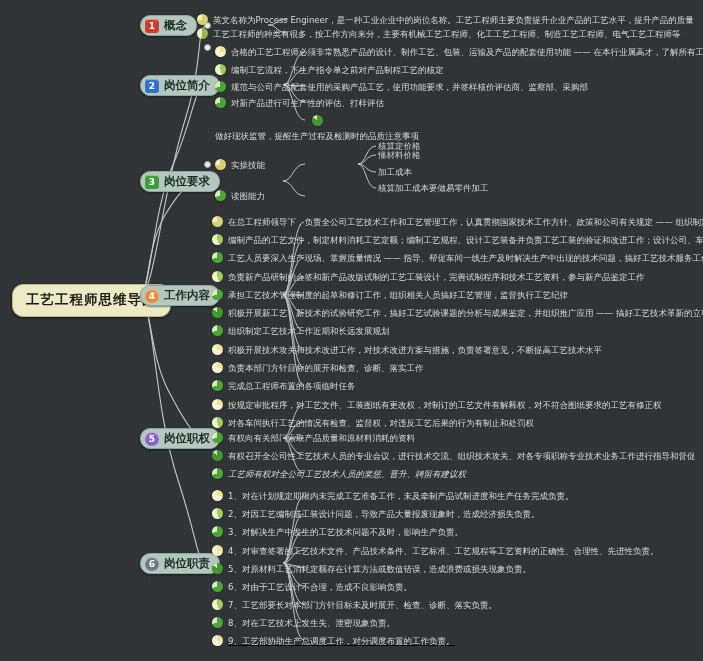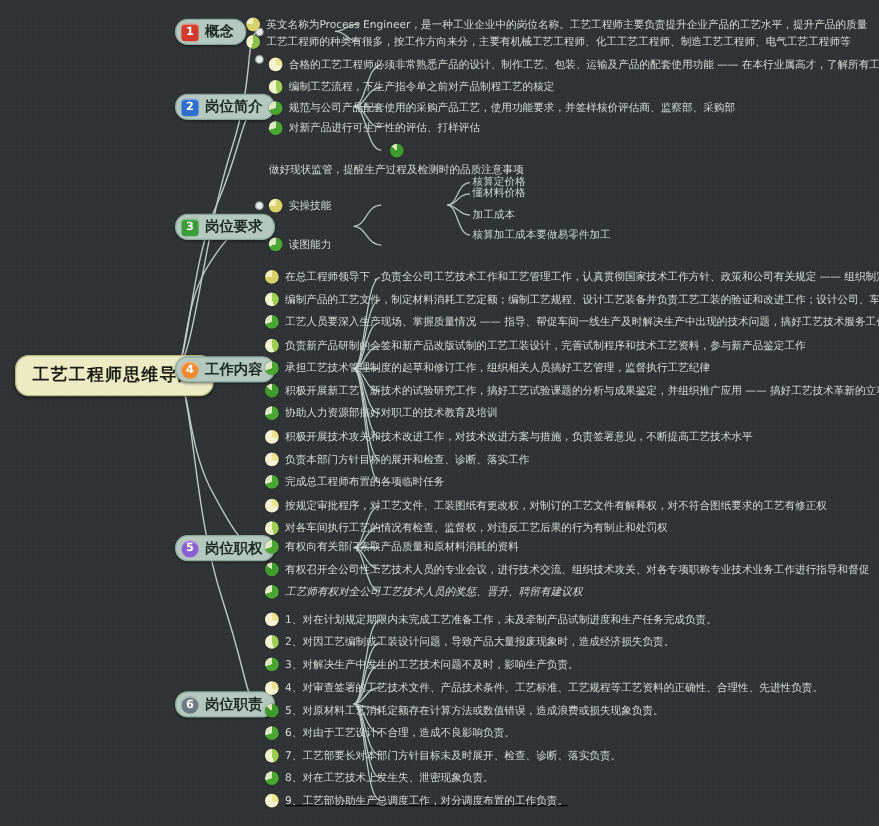--- a/index.html
+++ b/index.html
@@ -250,21 +250,21 @@
 <div class="leaf" style="left:212px;top:289px;">
   <span class="pie p-green"></span>
   <span class="ltext">承担工艺技术管理制度的起草和修订工作，组织相关人员搞好工艺管理，监督执行工艺纪律</span>
 </div>
 <div class="leaf" style="left:212px;top:307px;">
   <span class="pie p-green2"></span>
   <span class="ltext">积极开展新工艺、新技术的试验研究工作，搞好工艺试验课题的分析与成果鉴定，并组织推广应用 —— 搞好工艺技术革新的立项、归纳工作</span>
 </div>
 <div class="leaf" style="left:212px;top:325px;">
   <span class="pie p-green"></span>
-  <span class="ltext">协助人力资源部搞好对职工的技术教育及培训</span>
+  <span class="ltext">组织制定工艺技术工作近期和长远发展规划</span>
 </div>
 <div class="leaf" style="left:212px;top:344px;">
   <span class="pie p-cream"></span>
   <span class="ltext">积极开展技术攻关和技术改进工作，对技术改进方案与措施，负责签署意见，不断提高工艺技术水平</span>
 </div>
 <div class="leaf" style="left:212px;top:362px;">
   <span class="pie p-cream"></span>
   <span class="ltext">负责本部门方针目标的展开和检查、诊断、落实工作</span>
 </div>
 <div class="leaf" style="left:212px;top:380px;">

